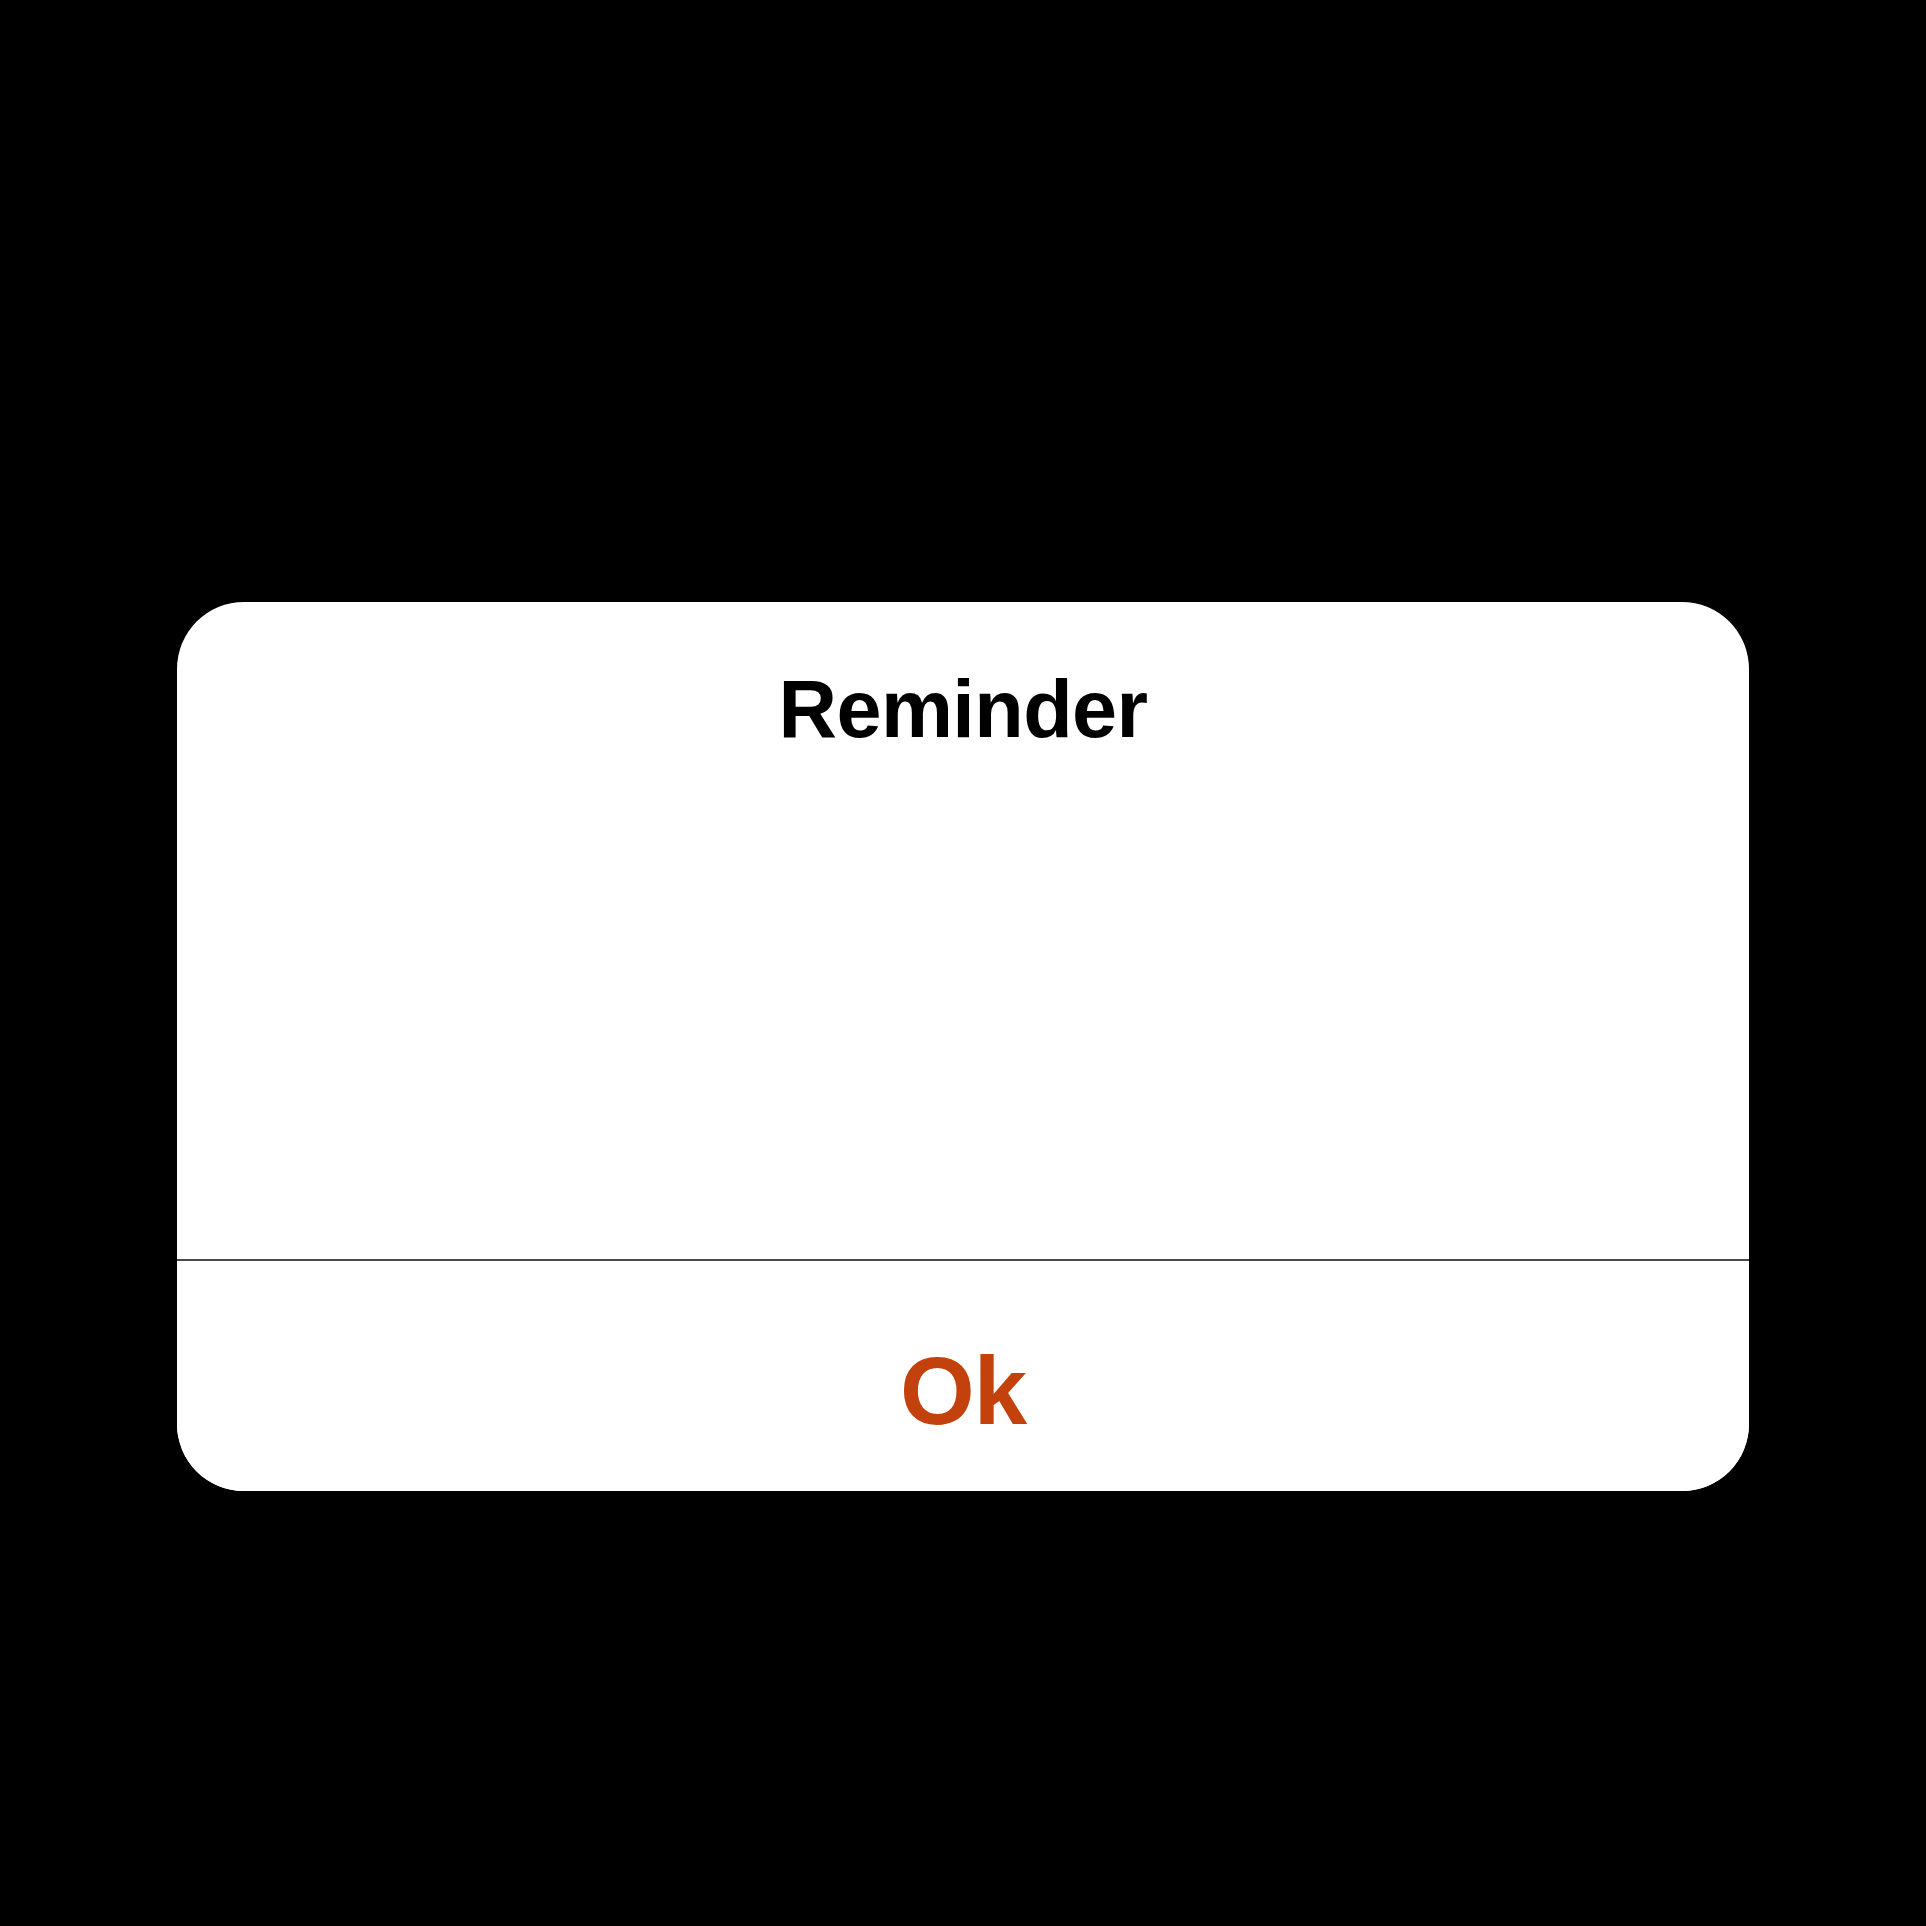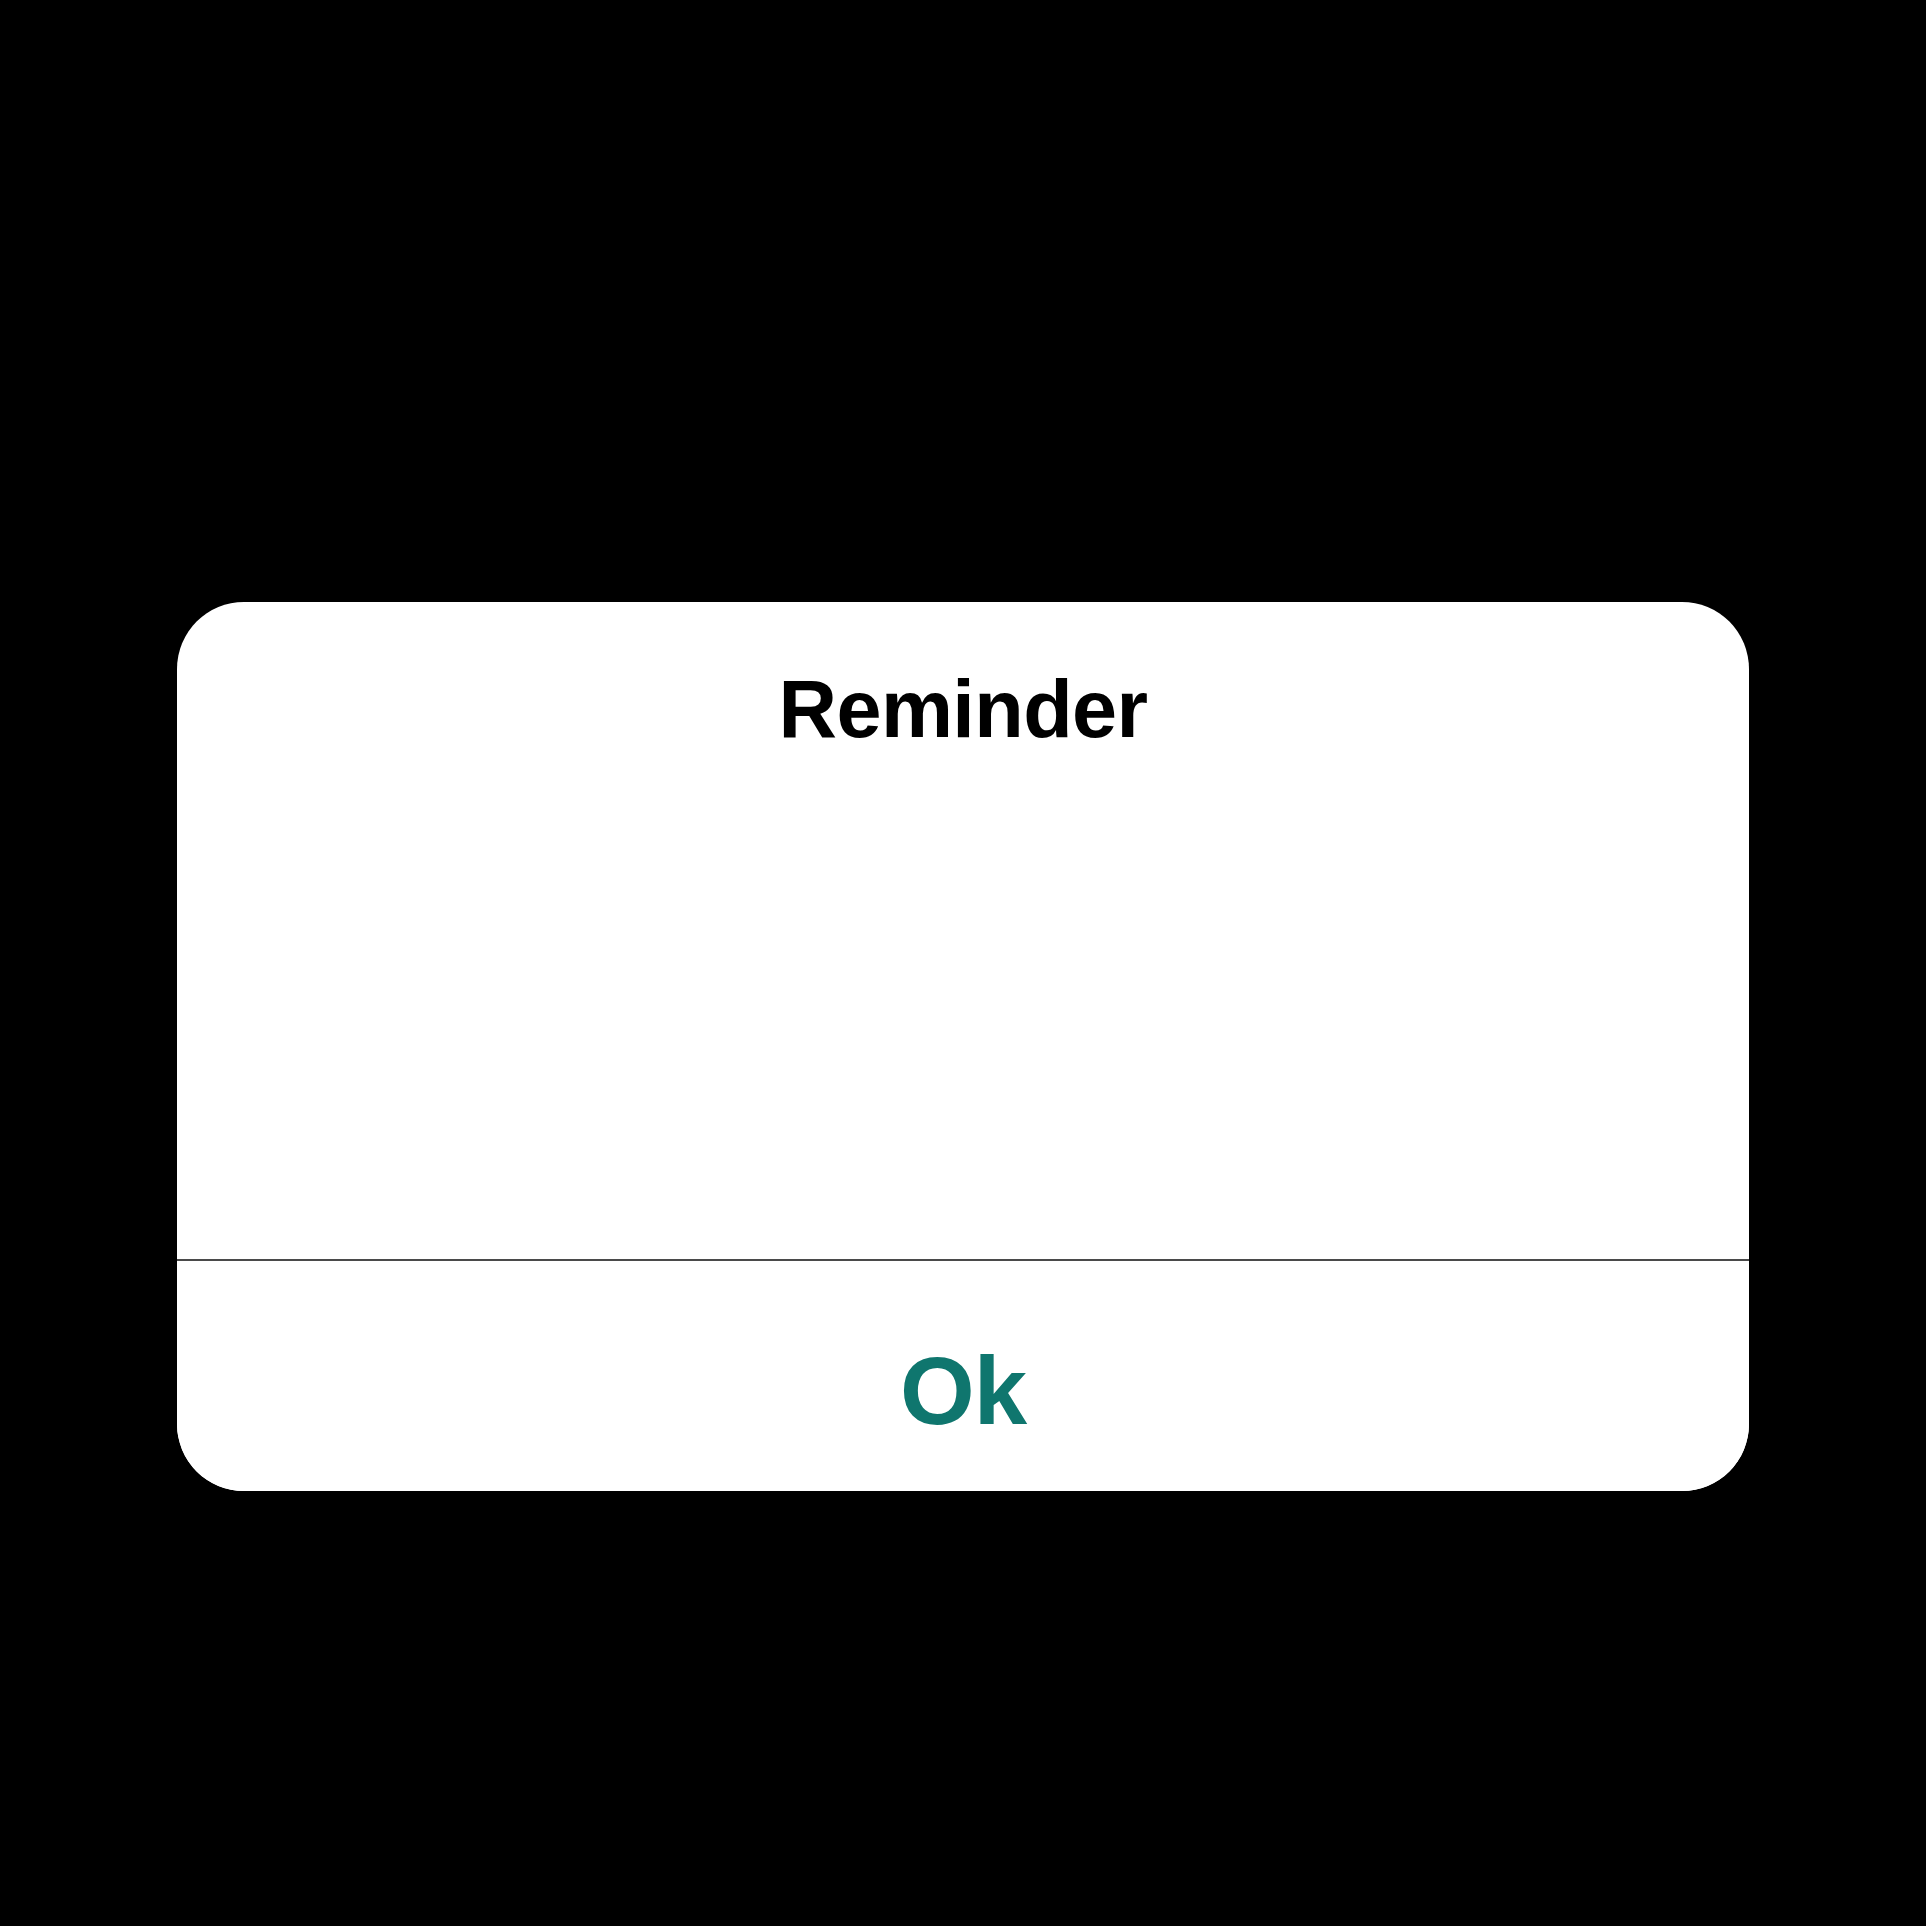--- a/index.html
+++ b/index.html
@@ -44,21 +44,21 @@
       background-color: #4a4a4a;
     }
     .alert-button {
       width: 100%;
       height: 200px;
       background-color: #ffffff;
       border: none;
       font-family: inherit;
       font-size: 96px;
       font-weight: 700;
-      color: #0f766e;
+      color: #c2410c;
       cursor: pointer;
       letter-spacing: -1.1px;
     }
   </style>
 </head>
 <body>
 
 <div class="alert-container">
   <div class="alert-body">
     <div class="alert-title">Reminder</div>

